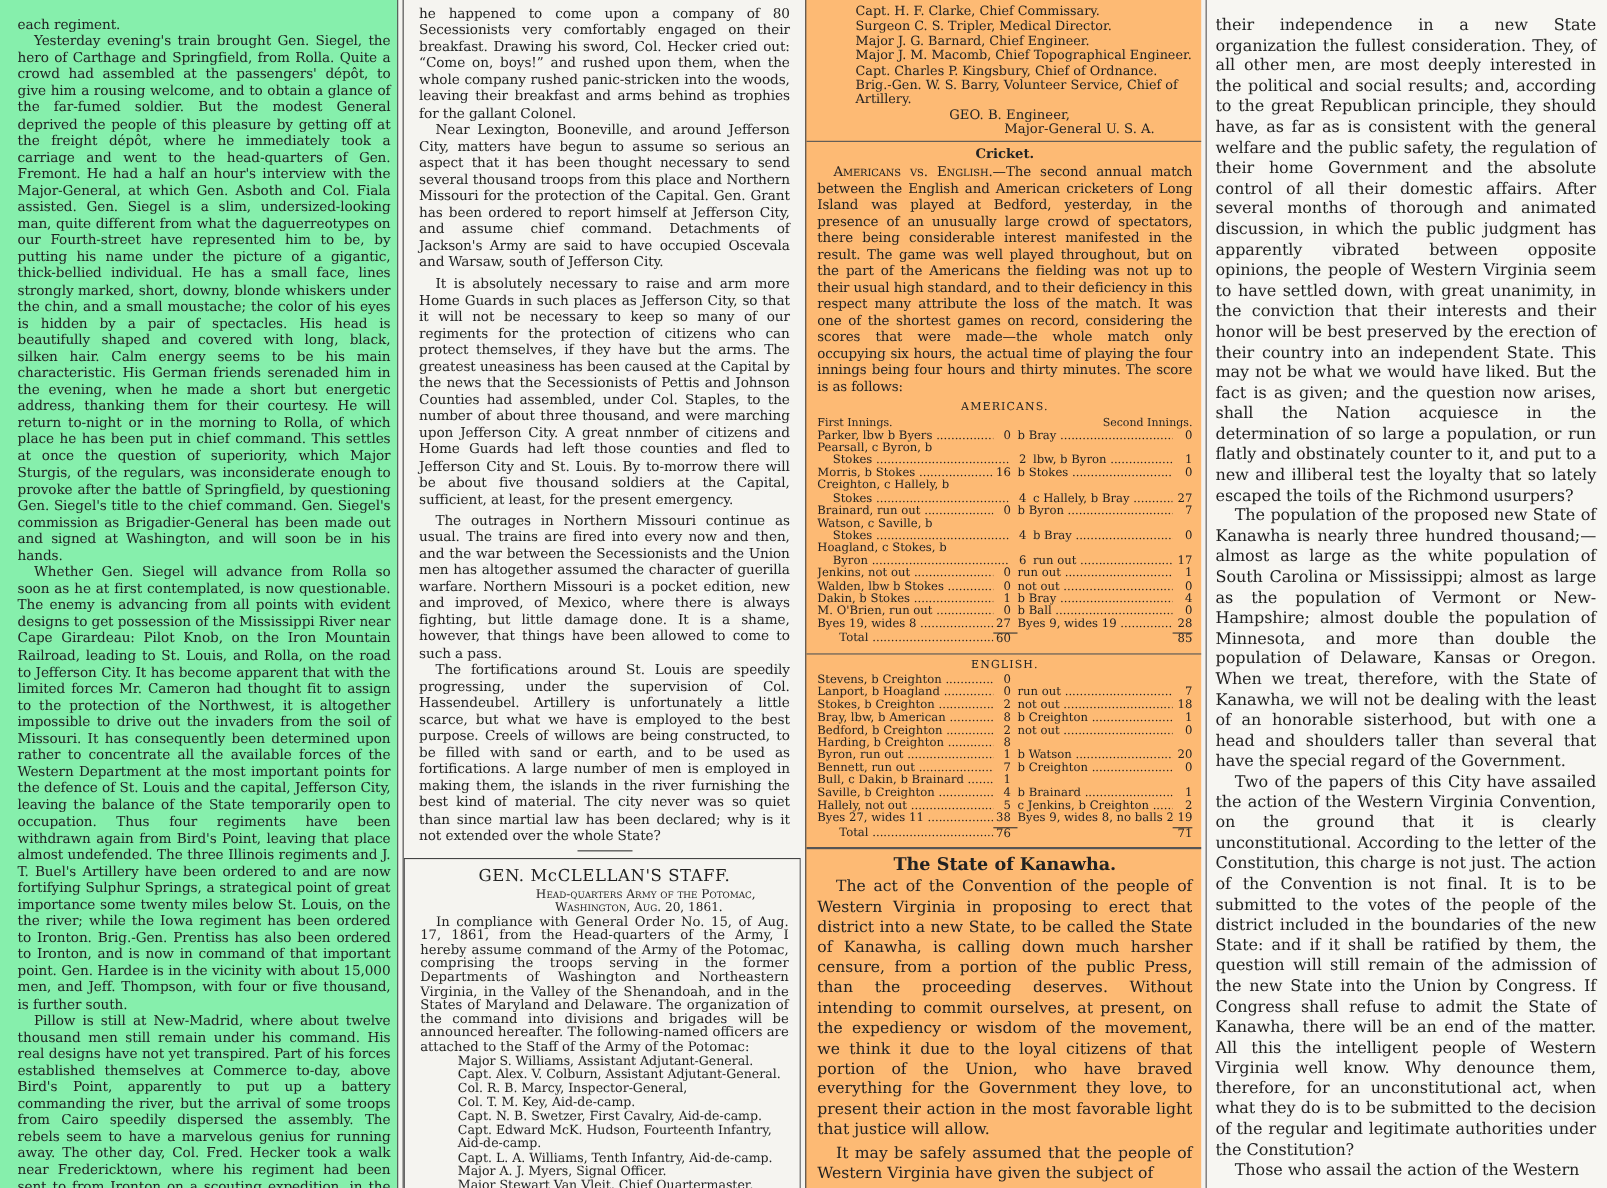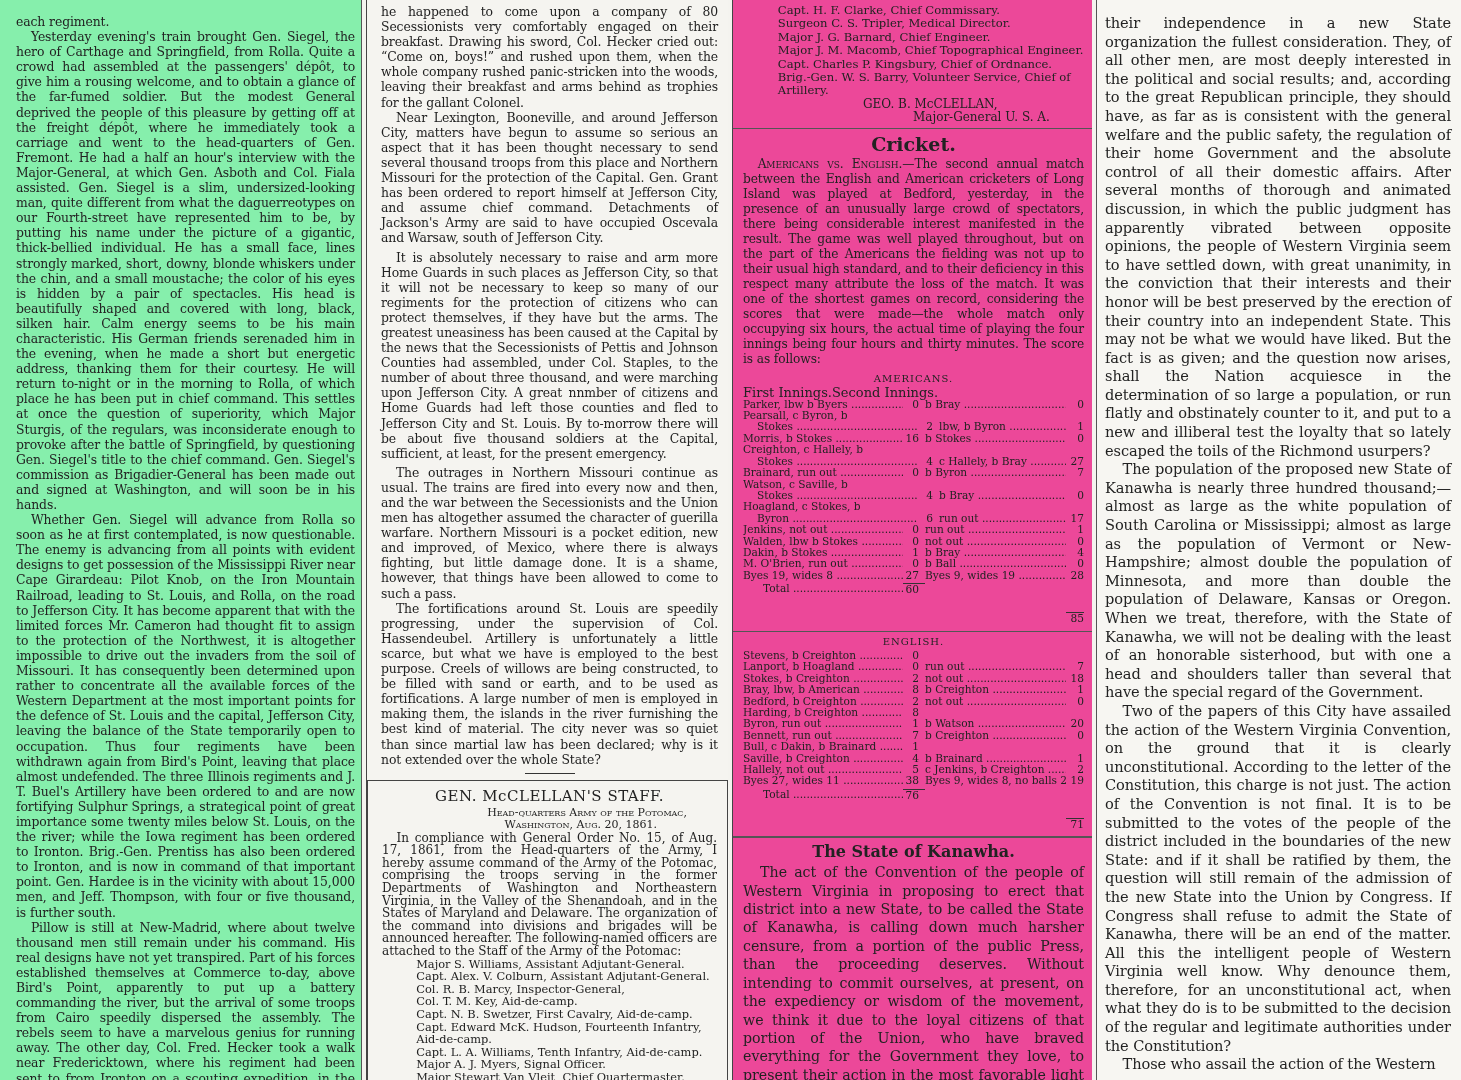--- a/index.html
+++ b/index.html
@@ -9,59 +9,59 @@
     font-family: "DejaVu Serif", "Liberation Serif", serif;
     color: #222;
     position: relative;
   }
   .col {
     position: absolute; top: 0; height: 1080px; overflow: hidden;
     box-sizing: border-box;
   }
   #col1 { left: 0; width: 362px; padding: 14px 6px 0 16px; background: #86efac; border-right: 1px solid #555; }
   #col2 { left: 366px; width: 362px; padding: 4px 10px 0 14px; background: #f5f4f0; border-left: 1px solid #444; }
-  #col3 { left: 732px; width: 360px; padding: 4px 8px 0 10px; background: #ec4899; border-left: 1px solid #444; }
+  #col3 { left: 732px; width: 360px; padding: 4px 8px 0 10px; background: #fdba74; border-left: 1px solid #444; }
   #col4 { left: 1096px; width: 365px; padding: 14px 10px 0 8px; background: #f7f6f2; border-left: 1px solid #555; }
 
   p { margin: 0; text-align: justify; }
   .body { font-size: 12.4px; line-height: 15.1px; letter-spacing: -0.1px; }
   .body4 { font-size: 14.6px; line-height: 18.6px; letter-spacing: -0.1px; }
   .body3b { font-size: 14.2px; line-height: 18.4px; }
   .indent { text-indent: 1.2em; }
   .staff { font-size: 11.4px; line-height: 12.6px; }
   .staff .item { padding-left: 3em; text-indent: 0; }
   .sc { font-variant: small-caps; }
 
   .hed { text-align: center; font-weight: bold; margin: 2px 0 2px; }
-  .hed-cricket { font-size: 19px; }
+  .hed-cricket { font-size: 12px; }
   .hed-staff { font-size: 15px; font-weight: normal; letter-spacing: 0.5px; }
   .hed-kan { font-size: 16px; }
   .dateline { font-size: 11px; text-align: right; padding-right: 30px; line-height: 12.5px; font-variant: small-caps; }
   .sig { font-size: 12px; line-height: 13px; }
   .sig .name { padding-left: 120px; }
   .sig .rank { padding-left: 170px; }
 
   .rule { width: 50px; height: 1px; background: #333; margin: 6px auto 6px; }
   .hr-full { height: 1px; background: #555; margin: 4px -10px; }
 
   .score { font-size: 10.6px; line-height: 11.4px; font-family: "DejaVu Serif", serif; }
   .score .team { text-align: center; font-size: 10px; letter-spacing: 1px; margin: 6px 0 3px; }
-  .score .innhead { display: flex; justify-content: flex-start; font-size: 13px; }
+  .score .innhead { display: flex; justify-content: space-between; font-size: 10px; }
   .row { display: flex; }
   .row .a { width: 160px; position: relative; overflow: hidden; white-space: nowrap; }
   .row .a.cont { padding-left: 14px; }
   .row .n1 { width: 16px; text-align: right; padding-right: 6px; }
   .row .b { flex: 1; overflow: hidden; white-space: nowrap; text-align: center; }
   .row .n2 { width: 18px; text-align: right; }
   .dots::after { content: " ................................................"; }
   .total { display: flex; margin-top: 2px; }
   .total .a { width: 160px; padding-left: 20px; box-sizing: border-box; white-space: nowrap; overflow: hidden; }
   .total .n1 { width: 16px; text-align: right; padding-right: 6px; border-top: 1px solid #333; }
   .total .b { flex: 1; }
-  .total .n2 { width: 18px; text-align: right; border-top: 1px solid #333; margin-top: 29px; }
+  .total .n2 { width: 18px; text-align: right; border-top: 1px solid #333; }
 
   .box { border: 1px solid #444; margin: 0 -10px 0 -14px; padding: 4px 10px 0 14px; }
 </style>
 </head>
 <body>
 
 <div class="col" id="col1">
   <p class="body">each regiment.</p>
   <p class="body indent">Yesterday evening's train brought Gen. Siegel, the hero of Carthage and Springfield, from Rolla. Quite a crowd had assembled at the passengers' dépôt, to give him a rousing welcome, and to obtain a glance of the far-fumed soldier. But the modest General deprived the people of this pleasure by getting off at the freight dépôt, where he immediately took a carriage and went to the head-quarters of Gen. Fremont. He had a half an hour's interview with the Major-General, at which Gen. Asboth and Col. Fiala assisted. Gen. Siegel is a slim, undersized-looking man, quite different from what the daguerreotypes on our Fourth-street have represented him to be, by putting his name under the picture of a gigantic, thick-bellied individual. He has a small face, lines strongly marked, short, downy, blonde whiskers under the chin, and a small moustache; the color of his eyes is hidden by a pair of spectacles. His head is beautifully shaped and covered with long, black, silken hair. Calm energy seems to be his main characteristic. His German friends serenaded him in the evening, when he made a short but energetic address, thanking them for their courtesy. He will return to-night or in the morning to Rolla, of which place he has been put in chief command. This settles at once the question of superiority, which Major Sturgis, of the regulars, was inconsiderate enough to provoke after the battle of Springfield, by questioning Gen. Siegel's title to the chief command. Gen. Siegel's commission as Brigadier-General has been made out and signed at Washington, and will soon be in his hands.</p>
   <p class="body indent">Whether Gen. Siegel will advance from Rolla so soon as he at first contemplated, is now questionable. The enemy is advancing from all points with evident designs to get possession of the Mississippi River near Cape Girardeau: Pilot Knob, on the Iron Mountain Railroad, leading to St. Louis, and Rolla, on the road to Jefferson City. It has become apparent that with the limited forces Mr. Cameron had thought fit to assign to the protection of the Northwest, it is altogether impossible to drive out the invaders from the soil of Missouri. It has consequently been determined upon rather to concentrate all the available forces of the Western Department at the most important points for the defence of St. Louis and the capital, Jefferson City, leaving the balance of the State temporarily open to occupation. Thus four regiments have been withdrawn again from Bird's Point, leaving that place almost undefended. The three Illinois regiments and J. T. Buel's Artillery have been ordered to and are now fortifying Sulphur Springs, a strategical point of great importance some twenty miles below St. Louis, on the the river; while the Iowa regiment has been ordered to Ironton. Brig.-Gen. Prentiss has also been ordered to Ironton, and is now in command of that important point. Gen. Hardee is in the vicinity with about 15,000 men, and Jeff. Thompson, with four or five thousand, is further south.</p>
@@ -98,21 +98,21 @@
 <div class="col" id="col3">
   <div class="staff" style="font-size:11.6px;line-height:13.4px">
     <div class="item">Capt. H. F. Clarke, Chief Commissary.</div>
     <div class="item">Surgeon C. S. Tripler, Medical Director.</div>
     <div class="item">Major J. G. Barnard, Chief Engineer.</div>
     <div class="item">Major J. M. Macomb, Chief Topographical Engineer.</div>
     <div class="item">Capt. Charles P. Kingsbury, Chief of Ordnance.</div>
     <div class="item">Brig.-Gen. W. S. Barry, Volunteer Service, Chief of Artillery.</div>
   </div>
   <div class="sig">
-    <div class="name">GEO. B. McCLELLAN,</div>
+    <div class="name">GEO. B. Engineer,</div>
     <div class="rank">Major-General U. S. A.</div>
   </div>
   <div class="hr-full"></div>
 
   <div>
     <div class="hed hed-cricket">Cricket.</div>
     <p class="body indent" style="font-size:12.2px;line-height:15px">
       <span class="sc">Americans vs. English.</span><span>—The second annual match between the English and American cricketers of Long Island was played at Bedford, yesterday, in the presence of an unusually large crowd of spectators, there being considerable interest manifested in the result. The game was well played throughout, but on the part of the Americans the fielding was not up to their usual high standard, and to their deficiency in this respect many attribute the loss of the match. It was one of the shortest games on record, considering the scores that were made—the whole match only occupying six hours, the actual time of playing the four innings being four hours and thirty minutes. The score is as follows:</span>
     </p>
 

